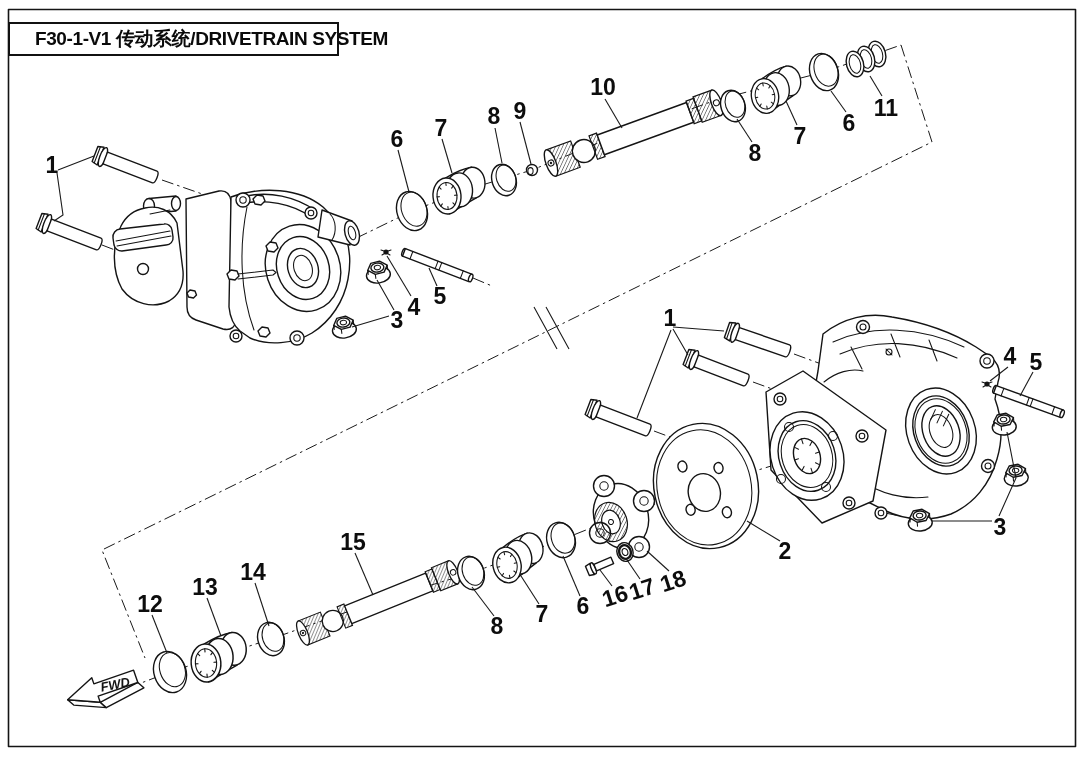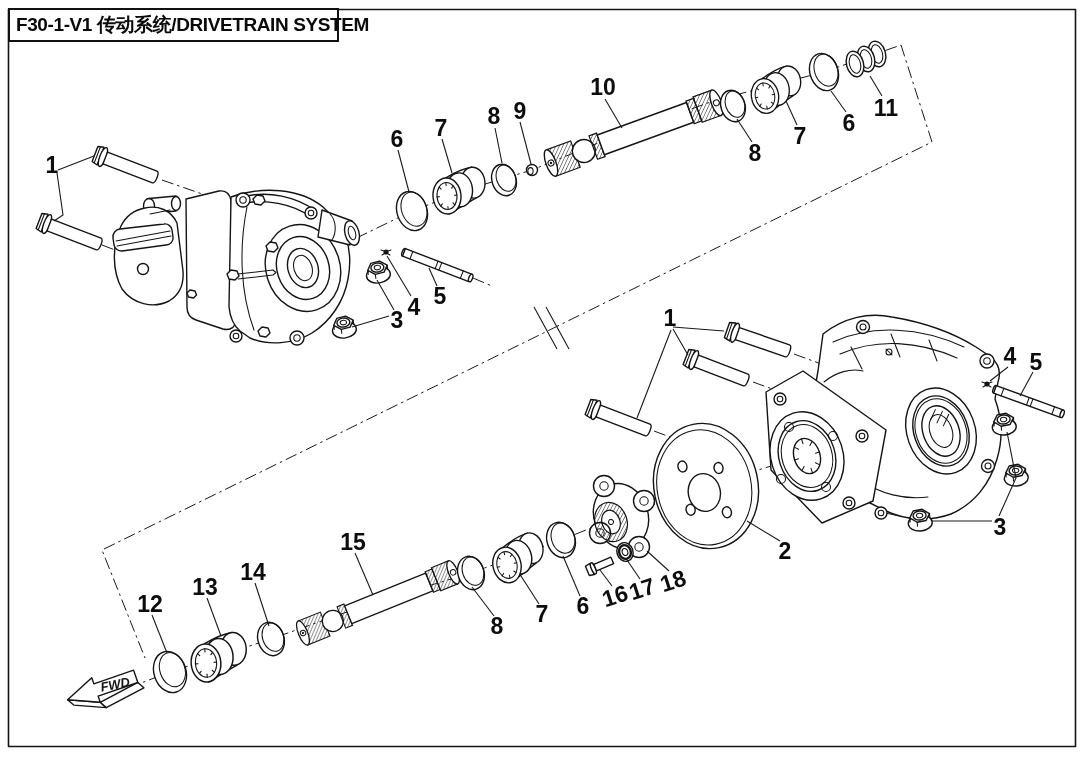--- a/index.html
+++ b/index.html
@@ -1,21 +1,21 @@
 <!DOCTYPE html>
 <html><head>
 <meta charset="utf-8">
 <style>
   html,body{margin:0;padding:0;background:#e8e8e8;}
   #page{position:relative;width:1090px;height:760px;background:#ffffff;overflow:hidden;
         font-family:"Liberation Sans",sans-serif;}
   #art{position:absolute;left:0;top:0;}
-  #title-box{position:absolute;left:8px;top:8px;width:331px;height:34px;box-sizing:border-box;
+  #title-box{position:absolute;left:8px;top:22px;width:331px;height:34px;box-sizing:border-box;
              border:2.5px solid #111;background:#fff;display:flex;align-items:center;
-             padding-left:6px;z-index:5;}
+             padding-left:25px;z-index:5;}
   #title-box span{font-weight:bold;font-size:19px;letter-spacing:-0.4px;white-space:nowrap;
                   color:#0a0a0a;font-family:"Liberation Sans",sans-serif;}
   .s{stroke:#141414;stroke-width:1.4;fill:none;stroke-linecap:round;stroke-linejoin:round;}
   .sf{stroke:#141414;stroke-width:1.4;fill:#ffffff;stroke-linecap:round;stroke-linejoin:round;}
   .thin{stroke-width:1.05;}
   .cl{stroke:#1a1a1a;stroke-width:1;fill:none;stroke-dasharray:12 4 2.5 4;}
   .ld{stroke:#1a1a1a;stroke-width:1.1;fill:none;}
   .hatchfill{fill:url(#hatch);stroke:#141414;stroke-width:1.2;}
   text.callout{font-family:"Liberation Sans",sans-serif;font-weight:bold;font-size:23px;fill:#0d0d0d;text-anchor:middle;}
   text.fwdtext{font-family:"Liberation Sans",sans-serif;font-weight:bold;font-style:italic;font-size:13px;fill:#141414;text-anchor:middle;}

